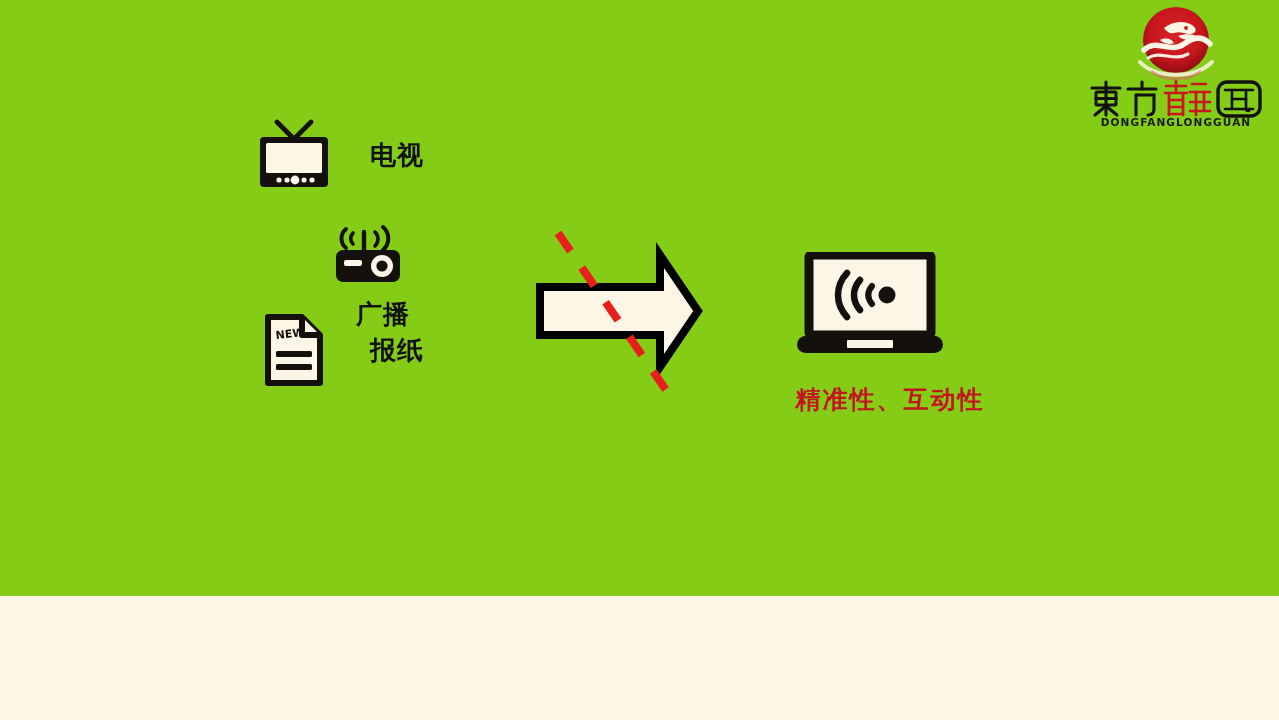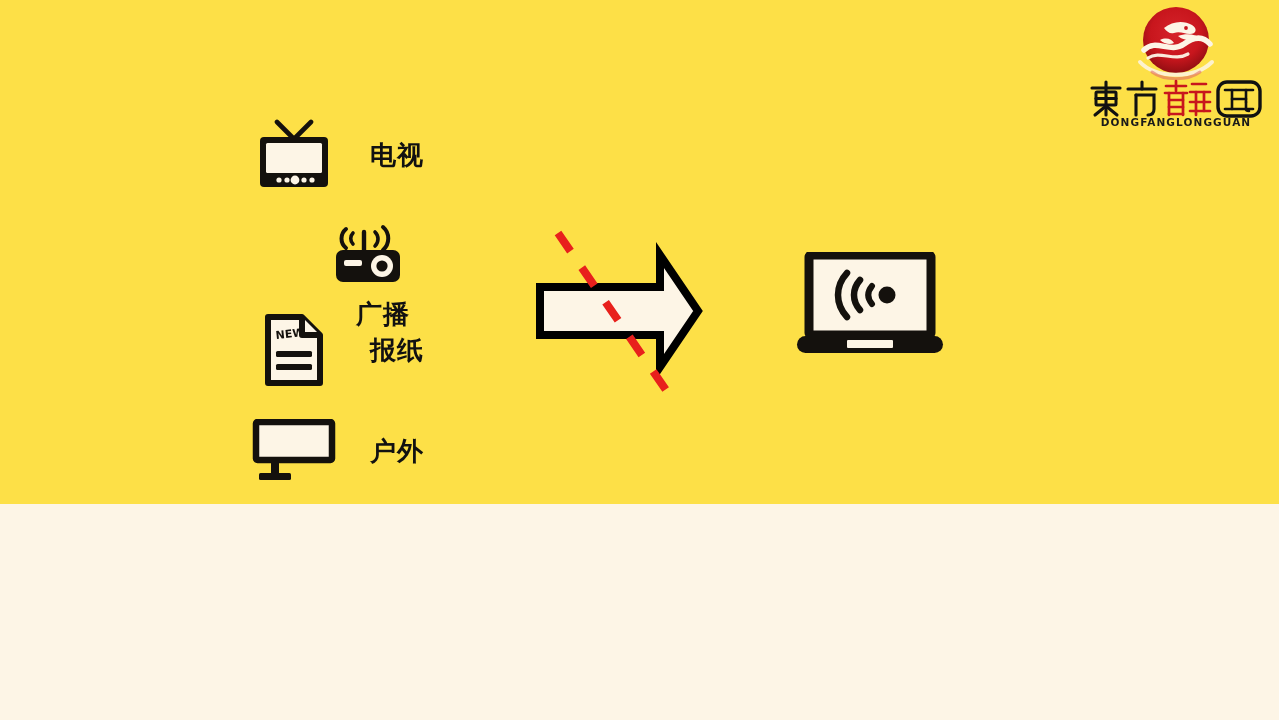--- a/index.html
+++ b/index.html
@@ -11,22 +11,22 @@
     width: 1279px;
     height: 720px;
     background: #fdf5e6;
     font-family: "DejaVu Sans", "Liberation Sans", sans-serif;
     overflow: hidden;
     position: relative;
   }
   #slide {
     position: relative;
     width: 1279px;
-    height: 504px;
-    background: #fde047;
+    height: 596px;
+    background: #84cc16;
   }
 
   
   #logo {
     position: absolute;
     left: 1086px;
     top: 4px;
     width: 180px;
     height: 128px;
   }
@@ -290,33 +290,20 @@
 
           <text x="15" y="26" font-family="'DejaVu Sans','Liberation Sans',sans-serif" font-size="11" font-weight="bold" fill="#14110d" transform="rotate(-6 15 26)">NEW</text>
 
           <rect x="15" y="38" width="36" height="6" rx="1.6" fill="#14110d"></rect>
           <rect x="15" y="51" width="36" height="6" rx="1.6" fill="#14110d"></rect>
         </svg>
       </div>
       <div class="media-label">报纸</div>
     </div>
 
-    <div class="media-row" id="row-out">
-      <div class="media-icon">
-        <svg width="84" height="64" viewBox="0 0 84 64">
-
-          <rect x="4" y="3" width="76" height="38" rx="1.5" ry="1.5" fill="#fdf5e6" stroke="#14110d" stroke-width="6.5"></rect>
-
-          <rect x="19" y="41" width="8" height="16" fill="#14110d"></rect>
-
-          <rect x="7" y="54" width="32" height="7" rx="1.5" fill="#14110d"></rect>
-        </svg>
-      </div>
-      <div class="media-label">户外</div>
-    </div>
   </div>
 
 
   <div id="center-group">
     <svg id="arrow-svg" width="200" height="195" viewBox="0 0 200 195">
       <path d="M20 72 L140 72 L140 40 L178 96 L140 152 L140 120 L20 120 Z" fill="#fdf5e6" stroke="#000000" stroke-width="8" stroke-linejoin="miter"></path>
     </svg>
     <svg id="cross-svg" width="200" height="195" viewBox="0 0 200 195">
       <line x1="38" y1="18" x2="148" y2="178" stroke="#e8201c" stroke-width="8" stroke-linecap="butt" stroke-dasharray="22 20"></line>
     </svg>
@@ -329,15 +316,16 @@
 
       <path d="M52 21 C40 34 40 52 52 65" fill="none" stroke="#14110d" stroke-width="6.5" stroke-linecap="round"></path>
       <path d="M65 28 C57 37 57 49 65 58" fill="none" stroke="#14110d" stroke-width="6.5" stroke-linecap="round"></path>
       <path d="M77 34 C72 40 72 46 77 52" fill="none" stroke="#14110d" stroke-width="6" stroke-linecap="round"></path>
       <circle cx="92" cy="43" r="8.5" fill="#14110d"></circle>
 
       <rect x="2" y="84" width="146" height="17" rx="8.5" ry="8.5" fill="#14110d"></rect>
 
       <rect x="52" y="88" width="46" height="8" rx="1" ry="1" fill="#fdf5e6"></rect>
     </svg>
+    <div id="right-caption">精准性、互动性</div>
   </div>
 
 </div>
 
 </body></html>

